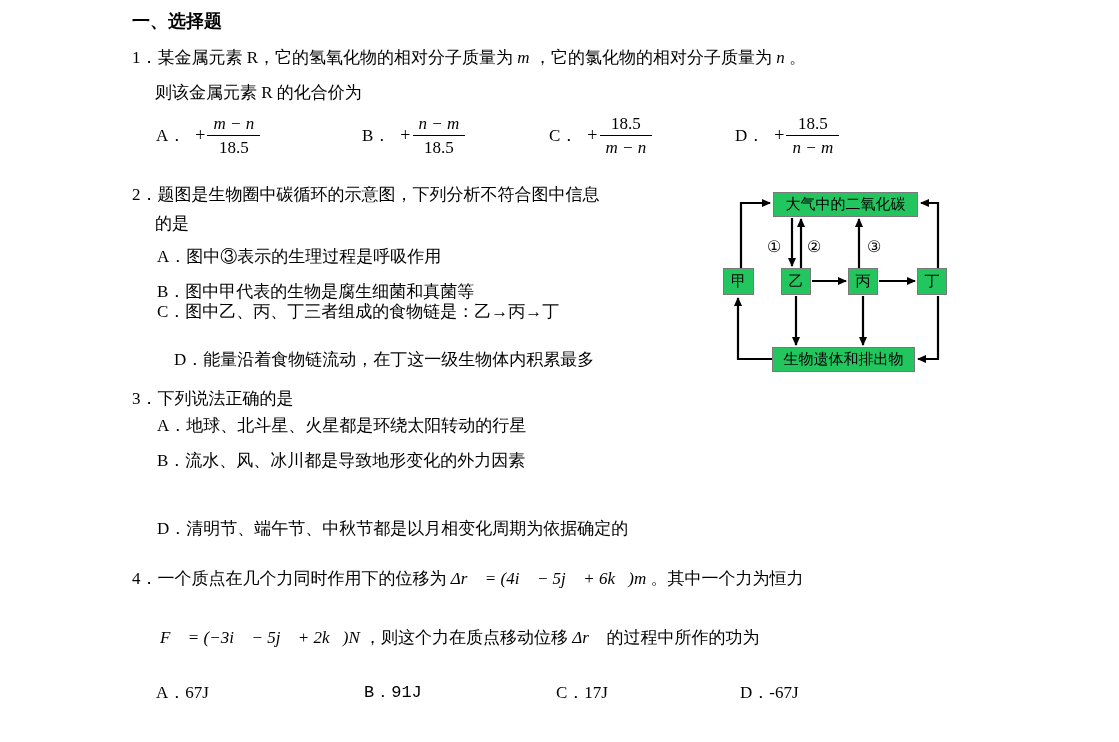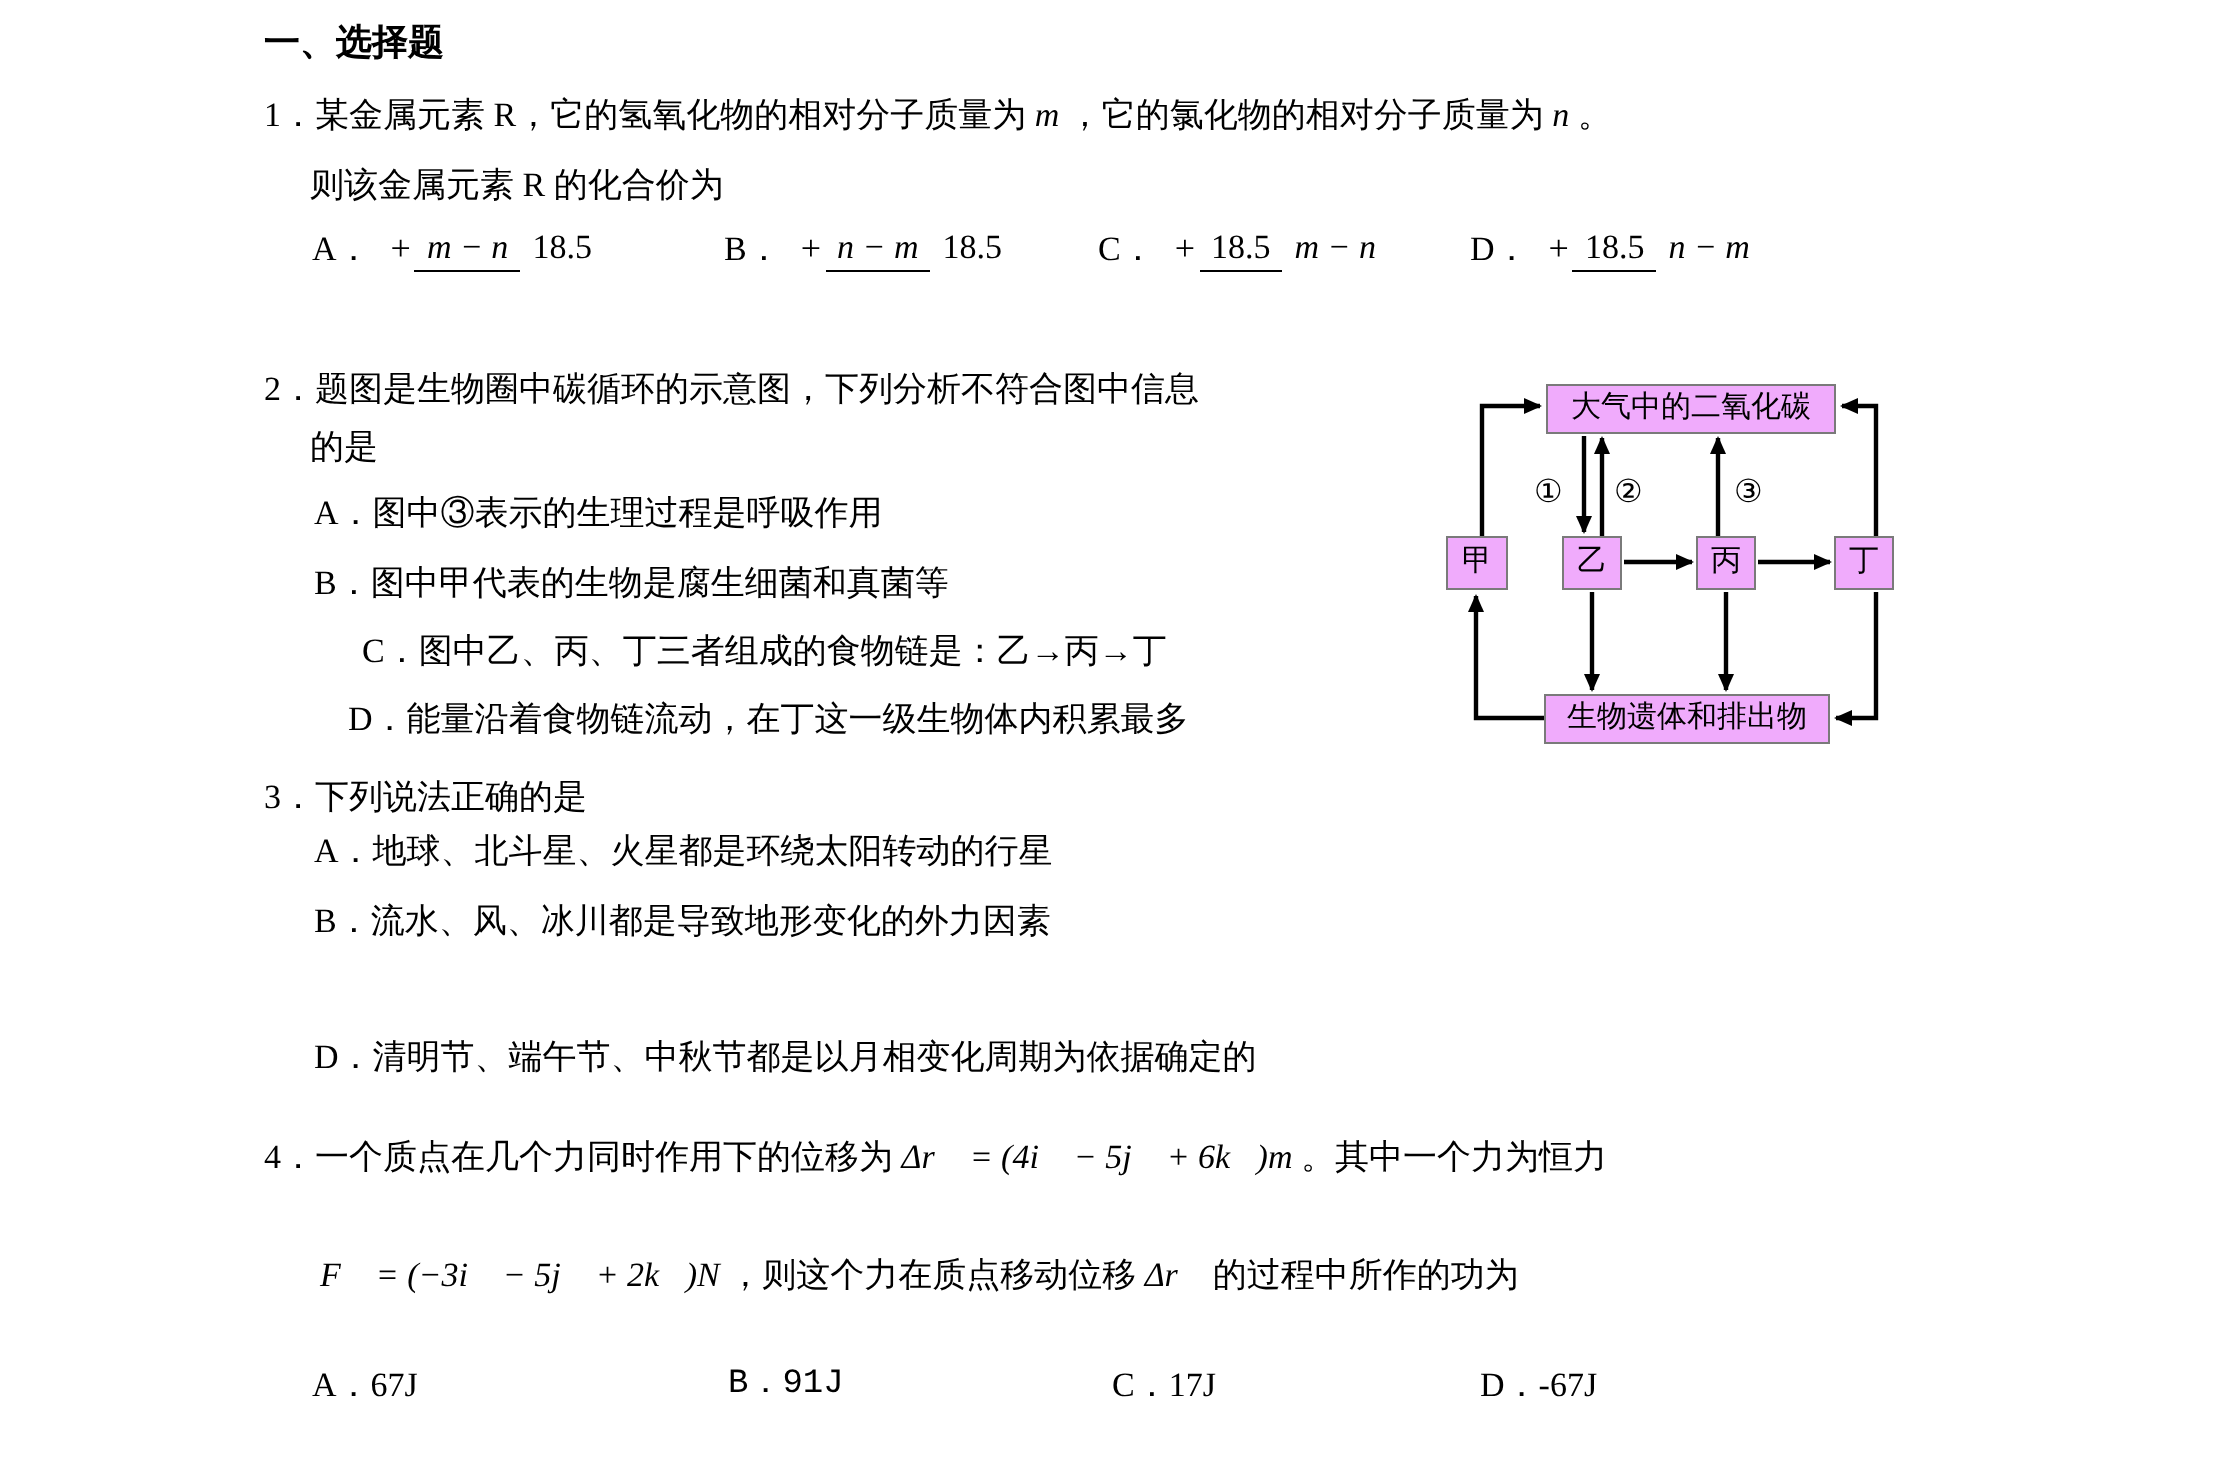--- a/index.html
+++ b/index.html
@@ -12,27 +12,27 @@
     overflow:hidden;
   }
   .row{position:absolute;white-space:nowrap;line-height:25px;}
   .heading{font-weight:bold;font-size:18px;}
   .it{font-style:italic;}
   .math{font-style:italic;}
   
   .q1opt{position:absolute;display:flex;align-items:center;white-space:nowrap;}
   .q1opt .lbl{margin-right:10px;}
   .q1opt .plus{margin-right:2px;font-size:18px;}
-  .frac{display:inline-flex;flex-direction:row;text-align:center;line-height:23px;font-size:17px;}
+  .frac{display:inline-flex;flex-direction:column;text-align:center;line-height:23px;font-size:17px;}
   .frac .num{padding:0 6px;border-bottom:1.5px solid #000;}
   .frac .den{padding:0 6px;}
   
   .diagram{position:absolute;left:715px;top:185px;width:404px;height:195px;}
   .dbox{
-    position:absolute;border:1px solid #7a7a7a;background:#f0abfc;
+    position:absolute;border:1px solid #7a7a7a;background:#22c55e;
     display:flex;align-items:center;justify-content:center;
     font-size:15px;line-height:1;box-sizing:border-box;
   }
   .dlabel{position:absolute;font-size:16px;line-height:1;}
   .arrows{position:absolute;left:0;top:0;}
 </style>
 </head>
 <body>
 
 <div class="page">
@@ -76,21 +76,21 @@
       <span class="den it">n − m</span>
     </span>
   </div>
 
   <div class="row" style="left:132px;top:182px;">
     <span>2．</span><span>题图是生物圈中碳循环的示意图，下列分析不符合图中信息</span>
   </div>
   <div class="row" style="left:155px;top:211px;">的是</div>
   <div class="row" style="left:157px;top:244px;">A．图中③表示的生理过程是呼吸作用</div>
   <div class="row" style="left:157px;top:279px;">B．图中甲代表的生物是腐生细菌和真菌等</div>
-  <div class="row" style="left:157px;top:313px;margin-left:24px;">C．图中乙、丙、丁三者组成的食物链是：乙→丙→丁</div>
+  <div class="row" style="left:157px;top:299px;">C．图中乙、丙、丁三者组成的食物链是：乙→丙→丁</div>
   <div class="row" style="left:174px;top:347px;">D．能量沿着食物链流动，在丁这一级生物体内积累最多</div>
 
   <div class="diagram">
     <svg class="arrows" width="404" height="195" viewBox="0 0 404 195">
       <defs>
         <marker id="ah" markerWidth="10" markerHeight="9" refX="8" refY="4" orient="auto" markerUnits="userSpaceOnUse">
           <path d="M0,0 L9,4 L0,8 z" fill="#000"></path>
         </marker>
       </defs>
       <g fill="none" stroke="#000" stroke-width="2.2">

